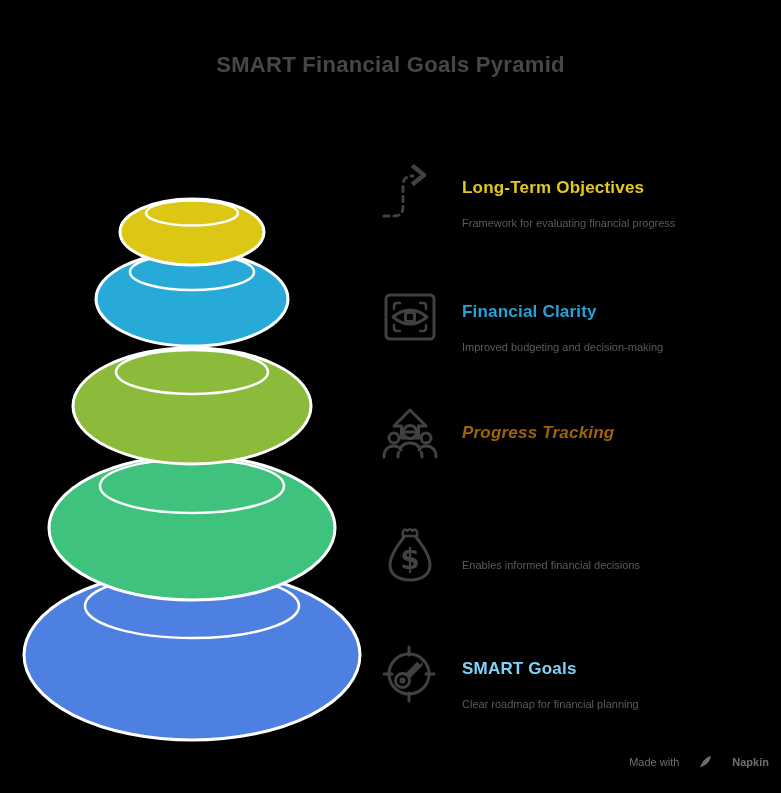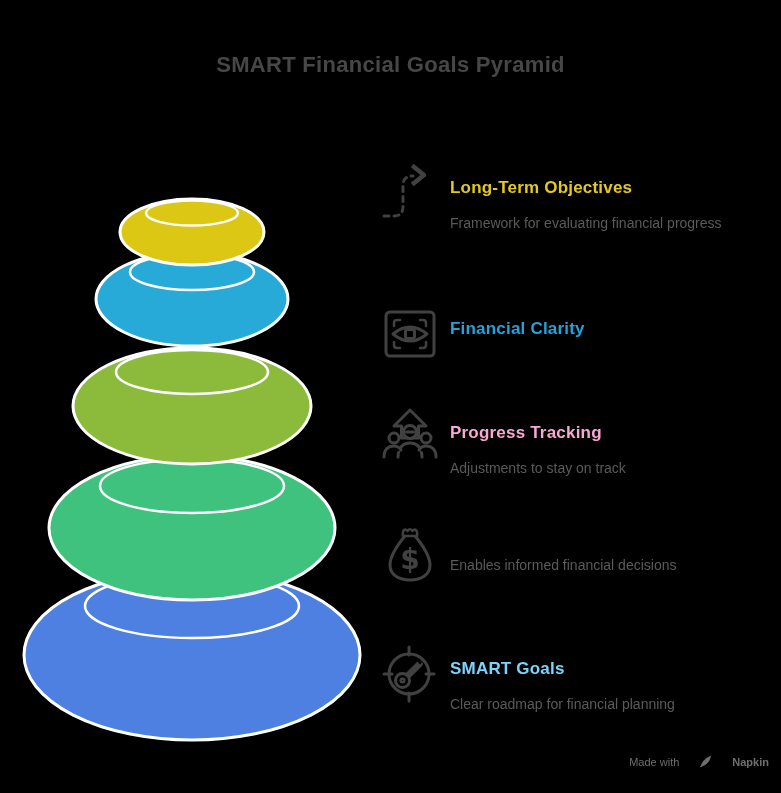--- a/index.html
+++ b/index.html
@@ -8,23 +8,23 @@
     background:var(--background,#000);
     font-family:"Liberation Sans", sans-serif;
   }
   .page-title{
     position:absolute;top:52px;left:0;width:781px;text-align:center;
     font-size:22px;font-weight:bold;letter-spacing:.3px;color:var(--heading,#474747);
   }
   #pyramid{position:absolute;left:0;top:0;}
   .item-row{position:absolute;left:380px;width:380px;display:flex;align-items:flex-start;}
   .icon-box{width:66px;flex:0 0 66px;}
-  .item-text{margin-left:4px;padding-top:16px;}
+  .item-text{margin-left:16px;padding-top:16px;}
   .item-title{font-size:17px;font-weight:bold;letter-spacing:.2px;line-height:20px;}
-  .item-desc{margin-top:17px;font-size:14px;color:var(--description,#5a5a5a);line-height:16px;}
+  .item-desc{margin-top:17px;font-size:11px;color:var(--description,#5a5a5a);line-height:16px;}
   
   .st{stroke:var(--icon,#414141);fill:none;stroke-width:3;stroke-linecap:round;stroke-linejoin:round;}
   .thin{stroke-width:2.5;}
   .dash{stroke-dasharray:5 5;}
   .chev{stroke-width:4.5;stroke-linecap:square;}
   .bg-fill{fill:var(--background,#000);}
   .stem{stroke-width:6.5;}
   .dollar{fill:var(--icon,#414141);font-family:"DejaVu Sans",sans-serif;font-size:28px;font-weight:bold;}
   .watermark{
     position:absolute;top:755px;right:12px;display:flex;align-items:center;gap:20px;
@@ -68,53 +68,53 @@
         <path class="st dash" d="M4 54 H14 C21 54 23 50 23 44 V24 C23 16 27 14 33 14"></path>
         <path class="st chev" d="M34 5 L44 13 L34 21"></path>
       </svg>
     </div>
     <div class="item-text">
       <div class="item-title" style="color: rgb(229, 201, 28);">Long-Term Objectives</div>
       <div class="item-desc">Framework for evaluating financial progress</div>
     </div>
   </div>
 
-  <div class="item-row" style="top:303px">
+  <div class="item-row" style="top:286px">
     <div class="icon-box">
       <svg width="60" height="60" viewBox="0 0 60 60">
         <rect class="st" x="6" y="9" width="48" height="44" rx="4"></rect>
         <path class="st thin" d="M14 23 V20 Q14 17 17 17 H20"></path>
         <path class="st thin" d="M40 17 H43 Q46 17 46 20 V23"></path>
         <path class="st thin" d="M46 39 V42 Q46 45 43 45 H40"></path>
         <path class="st thin" d="M20 45 H17 Q14 45 14 42 V39"></path>
         <path class="st" d="M13 31 Q30 17 47 31 Q30 45 13 31 Z"></path>
         <rect class="st" x="25.5" y="26.5" width="9" height="9" rx="2"></rect>
       </svg>
     </div>
     <div class="item-text">
       <div class="item-title" style="color: rgb(36, 162, 218);">Financial Clarity</div>
+      <div class="item-desc">Improved budgeting and decision-making</div>
     </div>
   </div>
 
   <div class="item-row" style="top:407px">
     <div class="icon-box">
       <svg width="60" height="60" viewBox="0 0 60 60">
         <path class="st" d="M30 3 L46 19 H38.5 V31 H21.5 V19 H14 Z"></path>
         <path class="st bg-fill" d="M18 50 C18 41 23 36 30 36 C37 36 42 41 42 50"></path>
         <circle class="st bg-fill" cx="30" cy="25" r="6.5"></circle>
         <path class="st" d="M26.5 25 H33.5"></path>
         <path class="st bg-fill" d="M4 50 C4 43 8 39 14 39 C17 39 19.5 40.5 21 43"></path>
         <circle class="st bg-fill" cx="14" cy="31" r="5"></circle>
         <path class="st bg-fill" d="M56 50 C56 43 52 39 46 39 C43 39 40.5 40.5 39 43"></path>
         <circle class="st bg-fill" cx="46" cy="31" r="5"></circle>
       </svg>
     </div>
     <div class="item-text">
-      <div class="item-title" style="color: #f9a8d4;">Progress Tracking</div>
-      <div class="item-desc">Adjustments to stay on track</div>
+      <div class="item-title" style="color: #a16207; font-style: italic;">Progress Tracking</div>
     </div>
   </div>
 
   <div class="item-row" style="top:524px">
     <div class="icon-box">
       <svg width="60" height="60" viewBox="0 0 60 60">
         <path class="st thin" d="M23 12 C22 6 25 4 27.5 7 C28.5 4.5 31.5 4.5 32.5 7 C35 4 38 6 37 12"></path>
         <path class="st thin" d="M23 12 H37"></path>
         <path class="st" d="M24.5 12.5 C16 23 10 32 10 41 C10 51 19 56 30 56 C41 56 50 51 50 41 C50 32 44 23 35.5 12.5"></path>
         <text class="dollar" x="30" y="45" text-anchor="middle">$</text>

